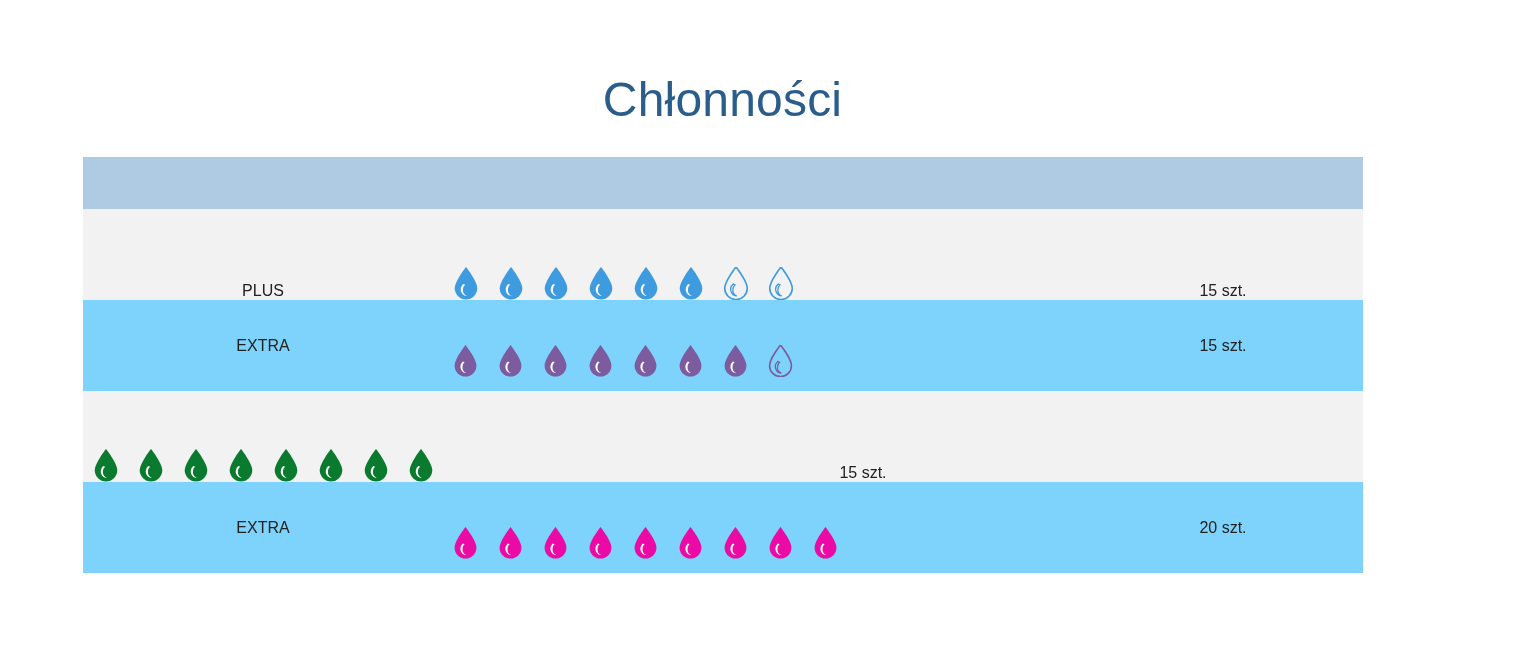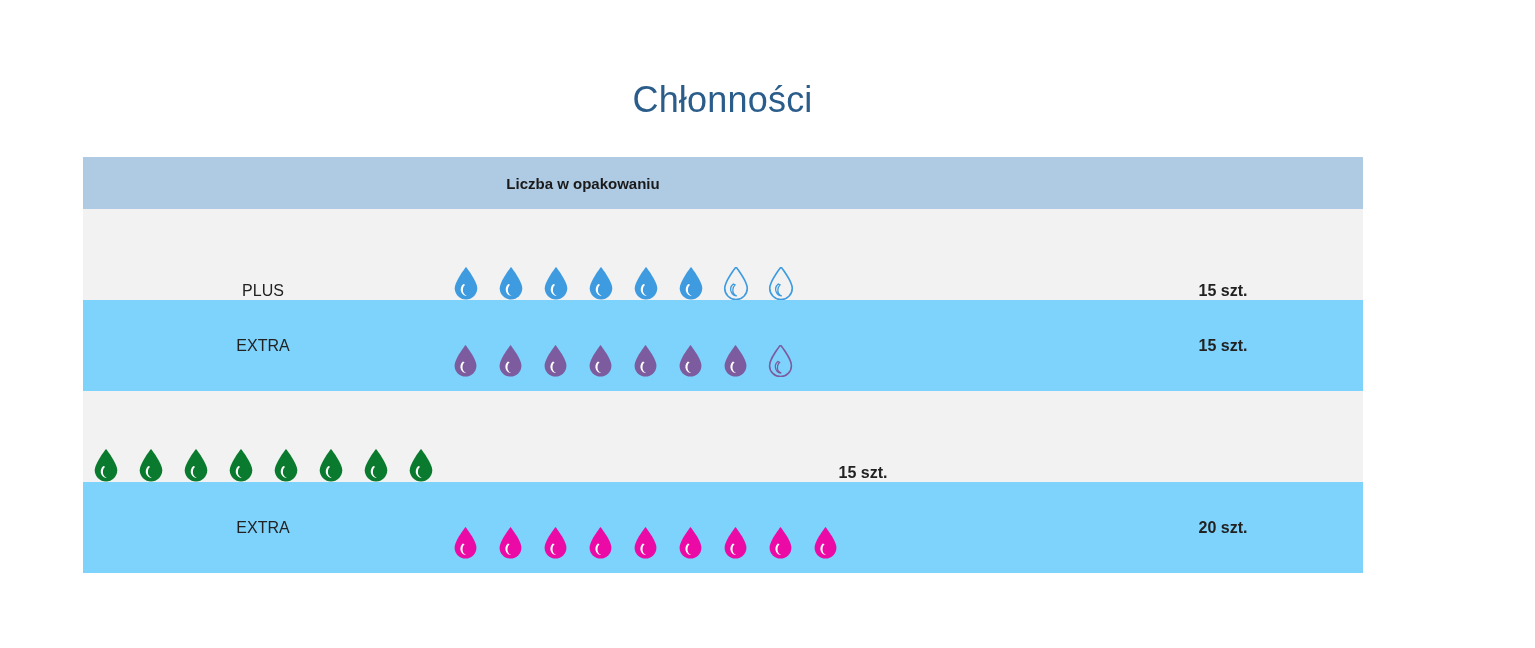--- a/index.html
+++ b/index.html
@@ -19,21 +19,21 @@
     width: 1535px;
     height: 648px;
     background: #ffffff;
   }
   .page-title {
     position: absolute;
     top: 74px;
     left: 0;
     width: 1445px;
     text-align: center;
-    font-size: 36px;
+    font-size: 48px;
     font-weight: 400;
     color: #2B5D8B;
     letter-spacing: 0.2px;
     line-height: 52px;
   }
   .table {
     position: absolute;
     left: 83px;
     top: 157px;
     width: 1280px;
@@ -67,21 +67,21 @@
   .cell-name {
     font-size: 16px;
     color: #222222;
     text-align: center;
     font-weight: 400;
   }
   .cell-count {
     font-size: 16px;
     color: #222222;
     text-align: center;
-    font-weight: 700;
+    font-weight: 400;
   }
   .drops {
     display: flex;
     align-items: flex-end;
     height: 62px;
     padding-left: 10px;
     box-sizing: border-box;
   }
   .drop {
     display: block;
@@ -92,21 +92,20 @@
 <body>
 
 <div class="page">
 
   <div class="page-title">Chłonności</div>
 
   <div class="table">
 
     <div class="thead">
       <div class="th col-name"></div>
-      <div class="th col-count">Liczba w opakowaniu</div>
     </div>
 
     <div id="rows-container">
         <div class="trow alt">
           <div class="cell-name col-name">PLUS</div>
           <div class="drops col-drops" style="gap: 19px;">
             <span class="drop">
               <svg width="26" height="33" viewBox="0 0 32 41">
                 <path d="M16 0 C16 0 2 17.5 2 26.5 C2 34.2 8.3 40.5 16 40.5 C23.7 40.5 30 34.2 30 26.5 C30 17.5 16 0 16 0 Z" fill="#3E9BE0"></path>
                 <path d="M12.6 21.0 C9.6 23.6 8.6 27.8 10.2 31.4 C11.5 34.3 14.2 36.0 17.0 36.0 C13.6 34.6 11.6 31.0 12.2 27.4 C12.5 25.2 13.4 23.6 14.9 22.2 Z" fill="#ffffff"></path>

